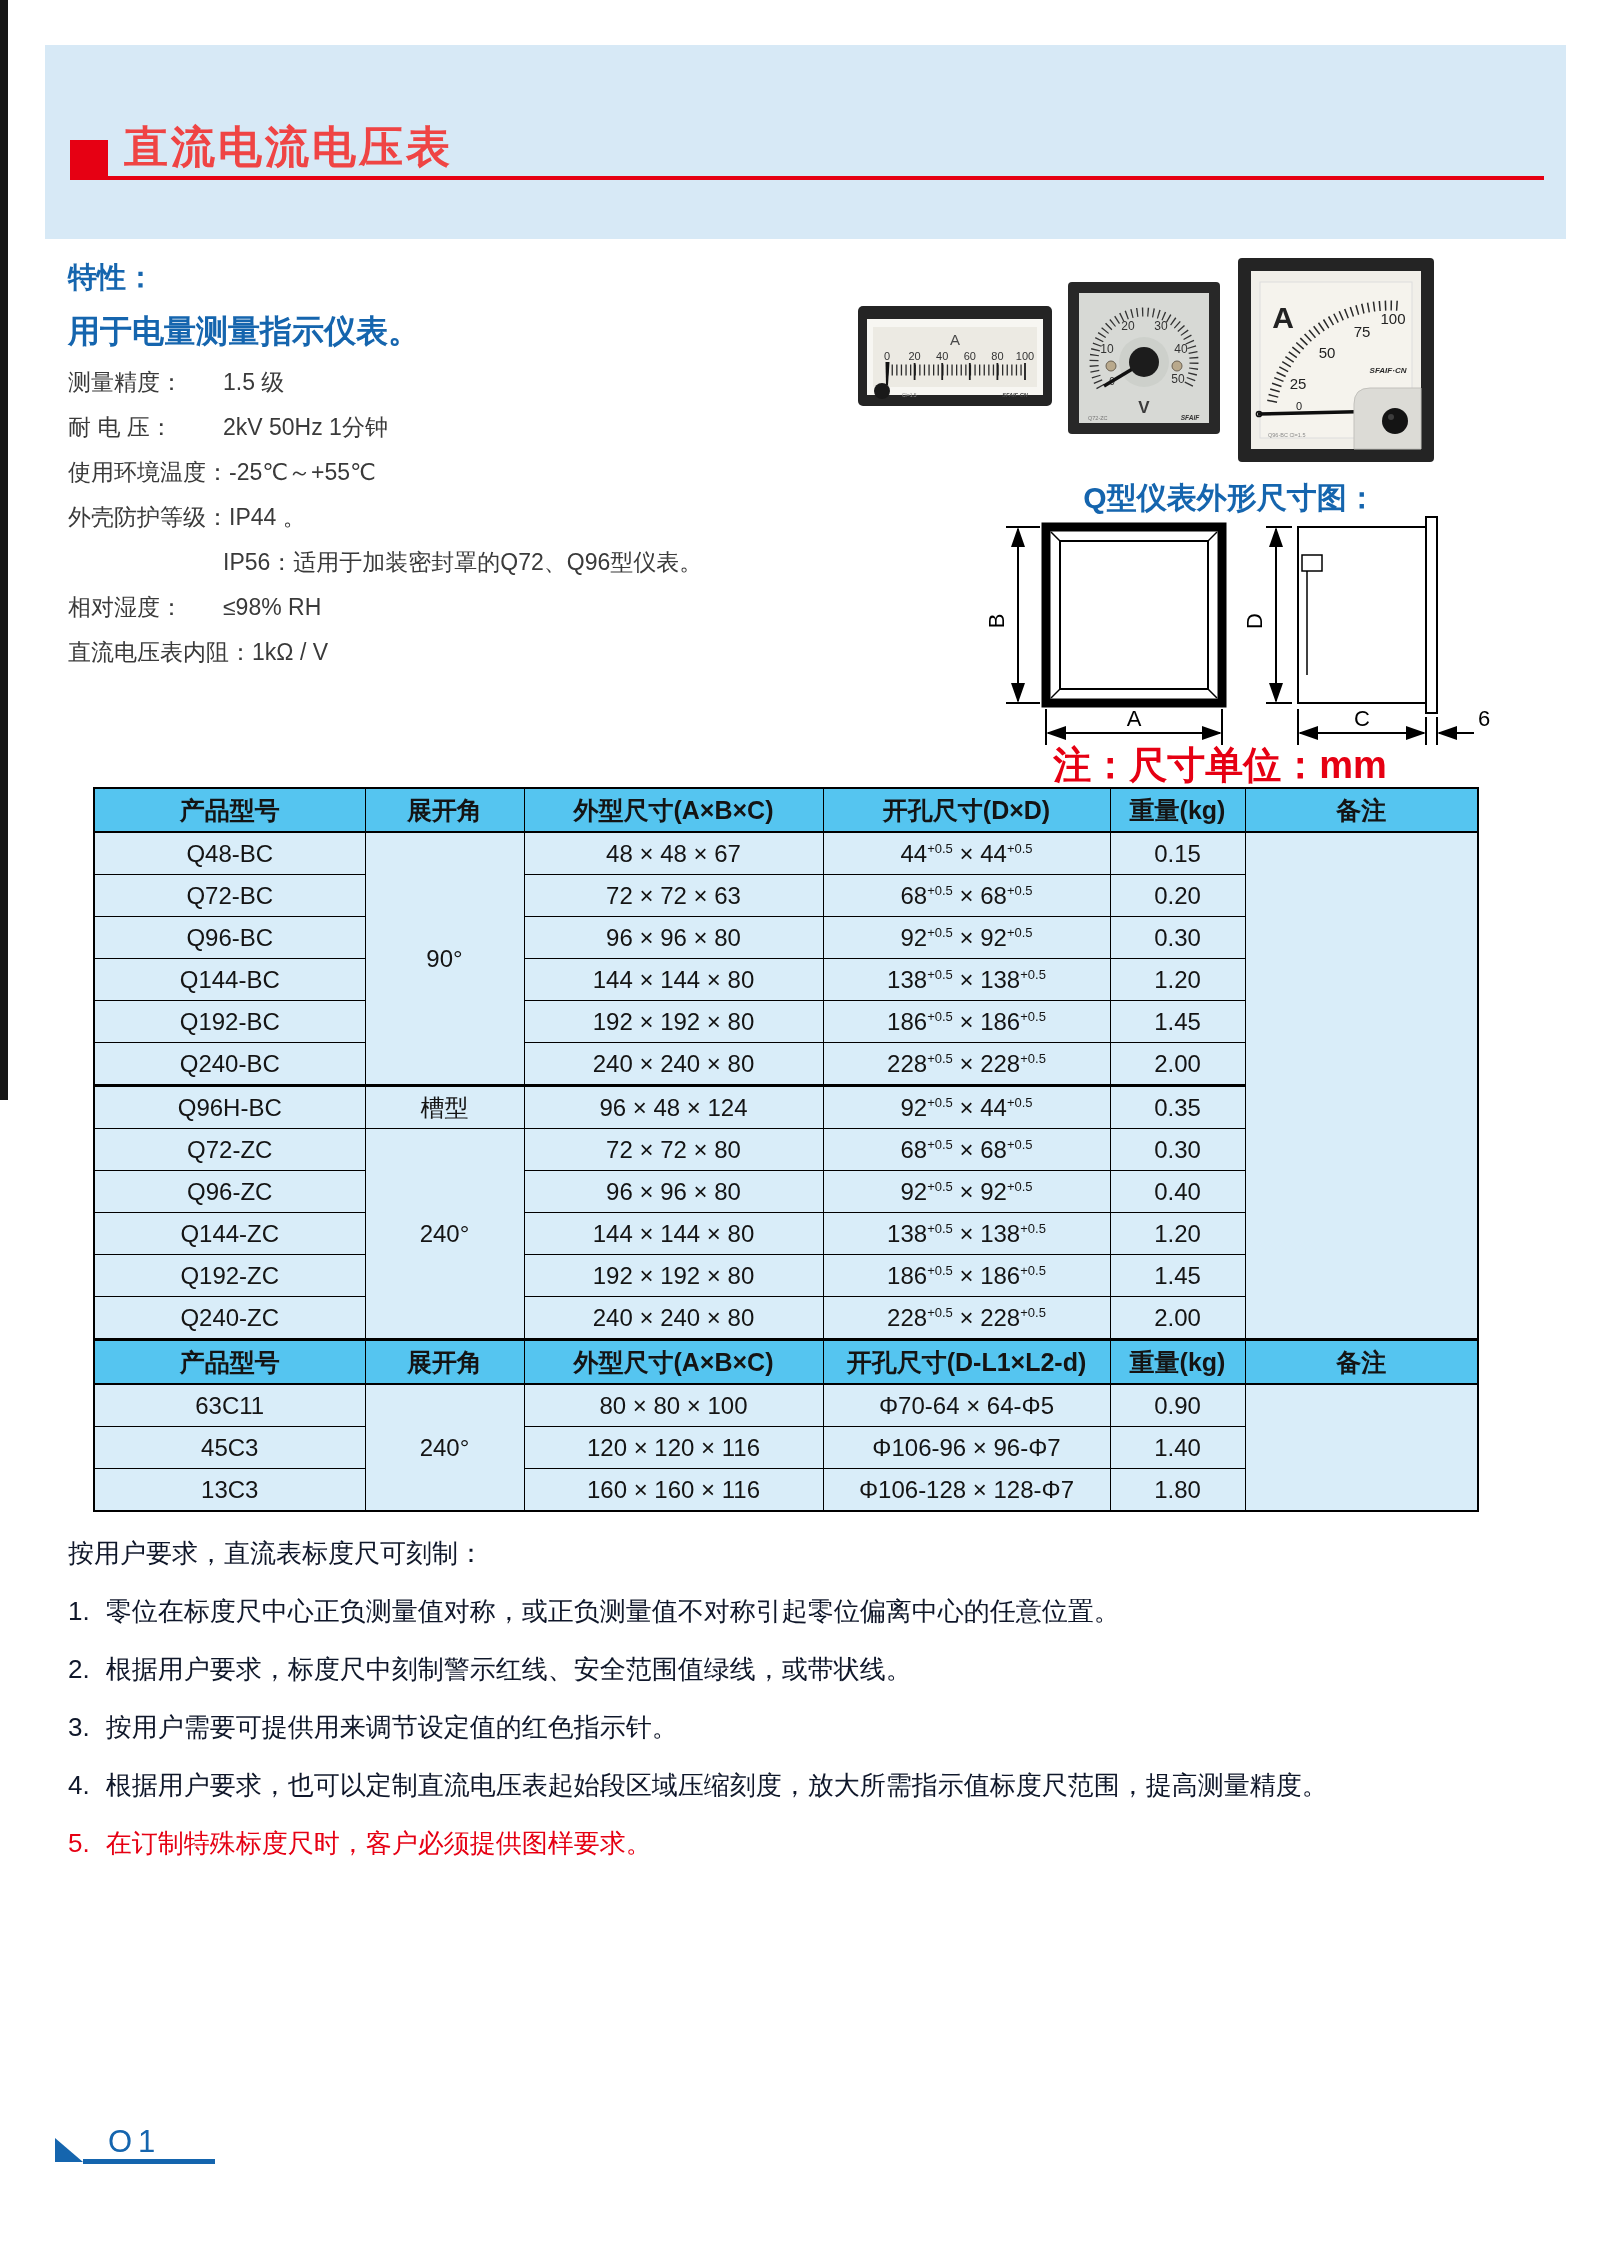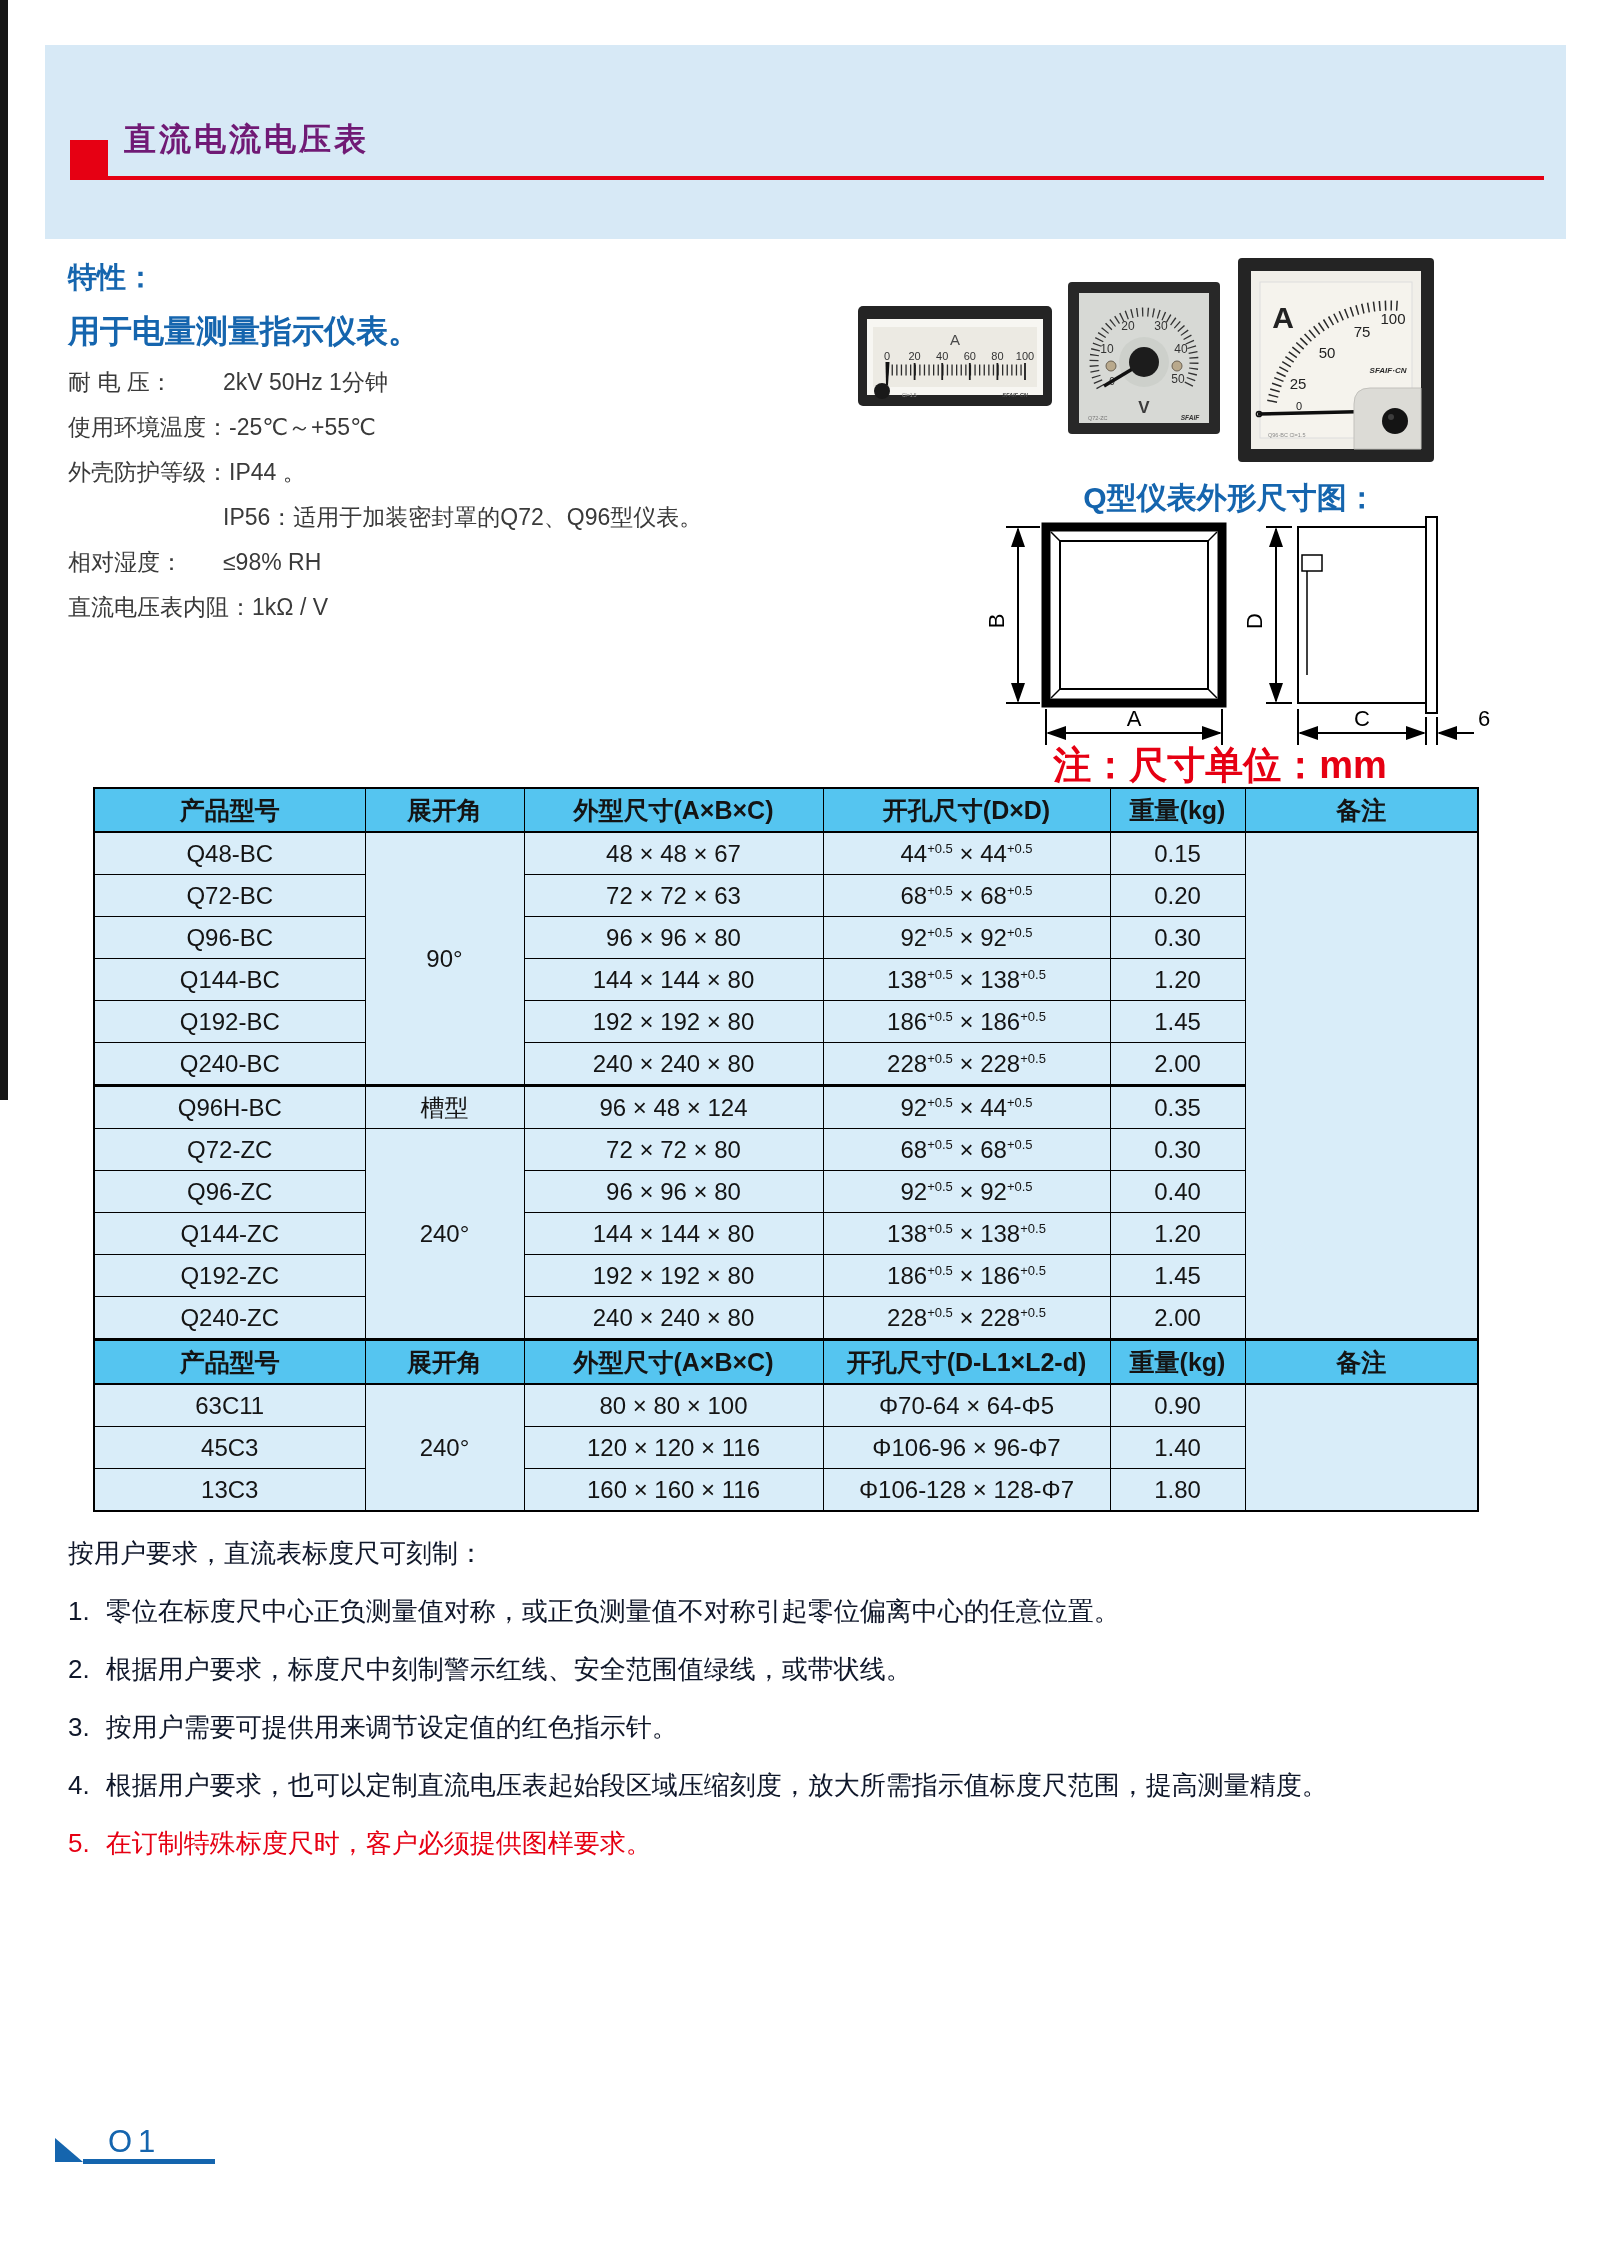--- a/index.html
+++ b/index.html
@@ -7,21 +7,21 @@
   .page{position:relative;width:1600px;height:2249px;background:#fff;overflow:hidden;}
   .abs{position:absolute;}
 
   
   .left-strip{left:0;top:0;width:8px;height:1100px;background:#161616;}
 
   
   .banner{left:45px;top:45px;width:1521px;height:194px;background:#d7e9f6;}
   .title-underline{left:70px;top:176px;width:1474px;height:4px;background:#e60013;}
   .title-square{left:70px;top:140px;width:38px;height:38px;background:#e60013;}
-  .doc-title{left:124px;top:118px;font-size:32px;font-weight:bold;color:#701a75;letter-spacing:3px;}
+  .doc-title{left:124px;top:118px;font-size:44px;font-weight:bold;color:#ef4444;letter-spacing:3px;}
 
   
   .feat-head{left:68px;top:258px;font-size:29px;font-weight:bold;color:#1565ae;}
   .feat-sub{left:68px;top:310px;font-size:32px;font-weight:bold;color:#1565ae;}
   .specs{left:68px;top:360px;width:860px;}
   .spec-row{display:flex;height:45px;align-items:center;font-size:23px;color:#3a3a3a;}
   .spec-label{min-width:155px;flex:0 0 auto;}
   .spec-value{flex:1;}
 
   
@@ -61,20 +61,24 @@
 
   <div class="abs banner"></div>
   <div class="abs title-underline"></div>
   <div class="abs title-square"></div>
   <div class="abs doc-title">直流电流电压表</div>
 
   <div class="abs feat-head">特性：</div>
   <div class="abs feat-sub">用于电量测量指示仪表。</div>
 
   <div class="abs specs">
+    <div class="spec-row">
+      <span class="spec-label">测量精度：</span>
+      <span class="spec-value">1.5 级</span>
+    </div>
     <div class="spec-row">
       <span class="spec-label">耐 电 压：</span>
       <span class="spec-value">2kV  50Hz  1分钟</span>
     </div>
     <div class="spec-row">
       <span class="spec-label">使用环境温度：</span>
       <span class="spec-value">-25℃～+55℃</span>
     </div>
     <div class="spec-row">
       <span class="spec-label">外壳防护等级：</span>

